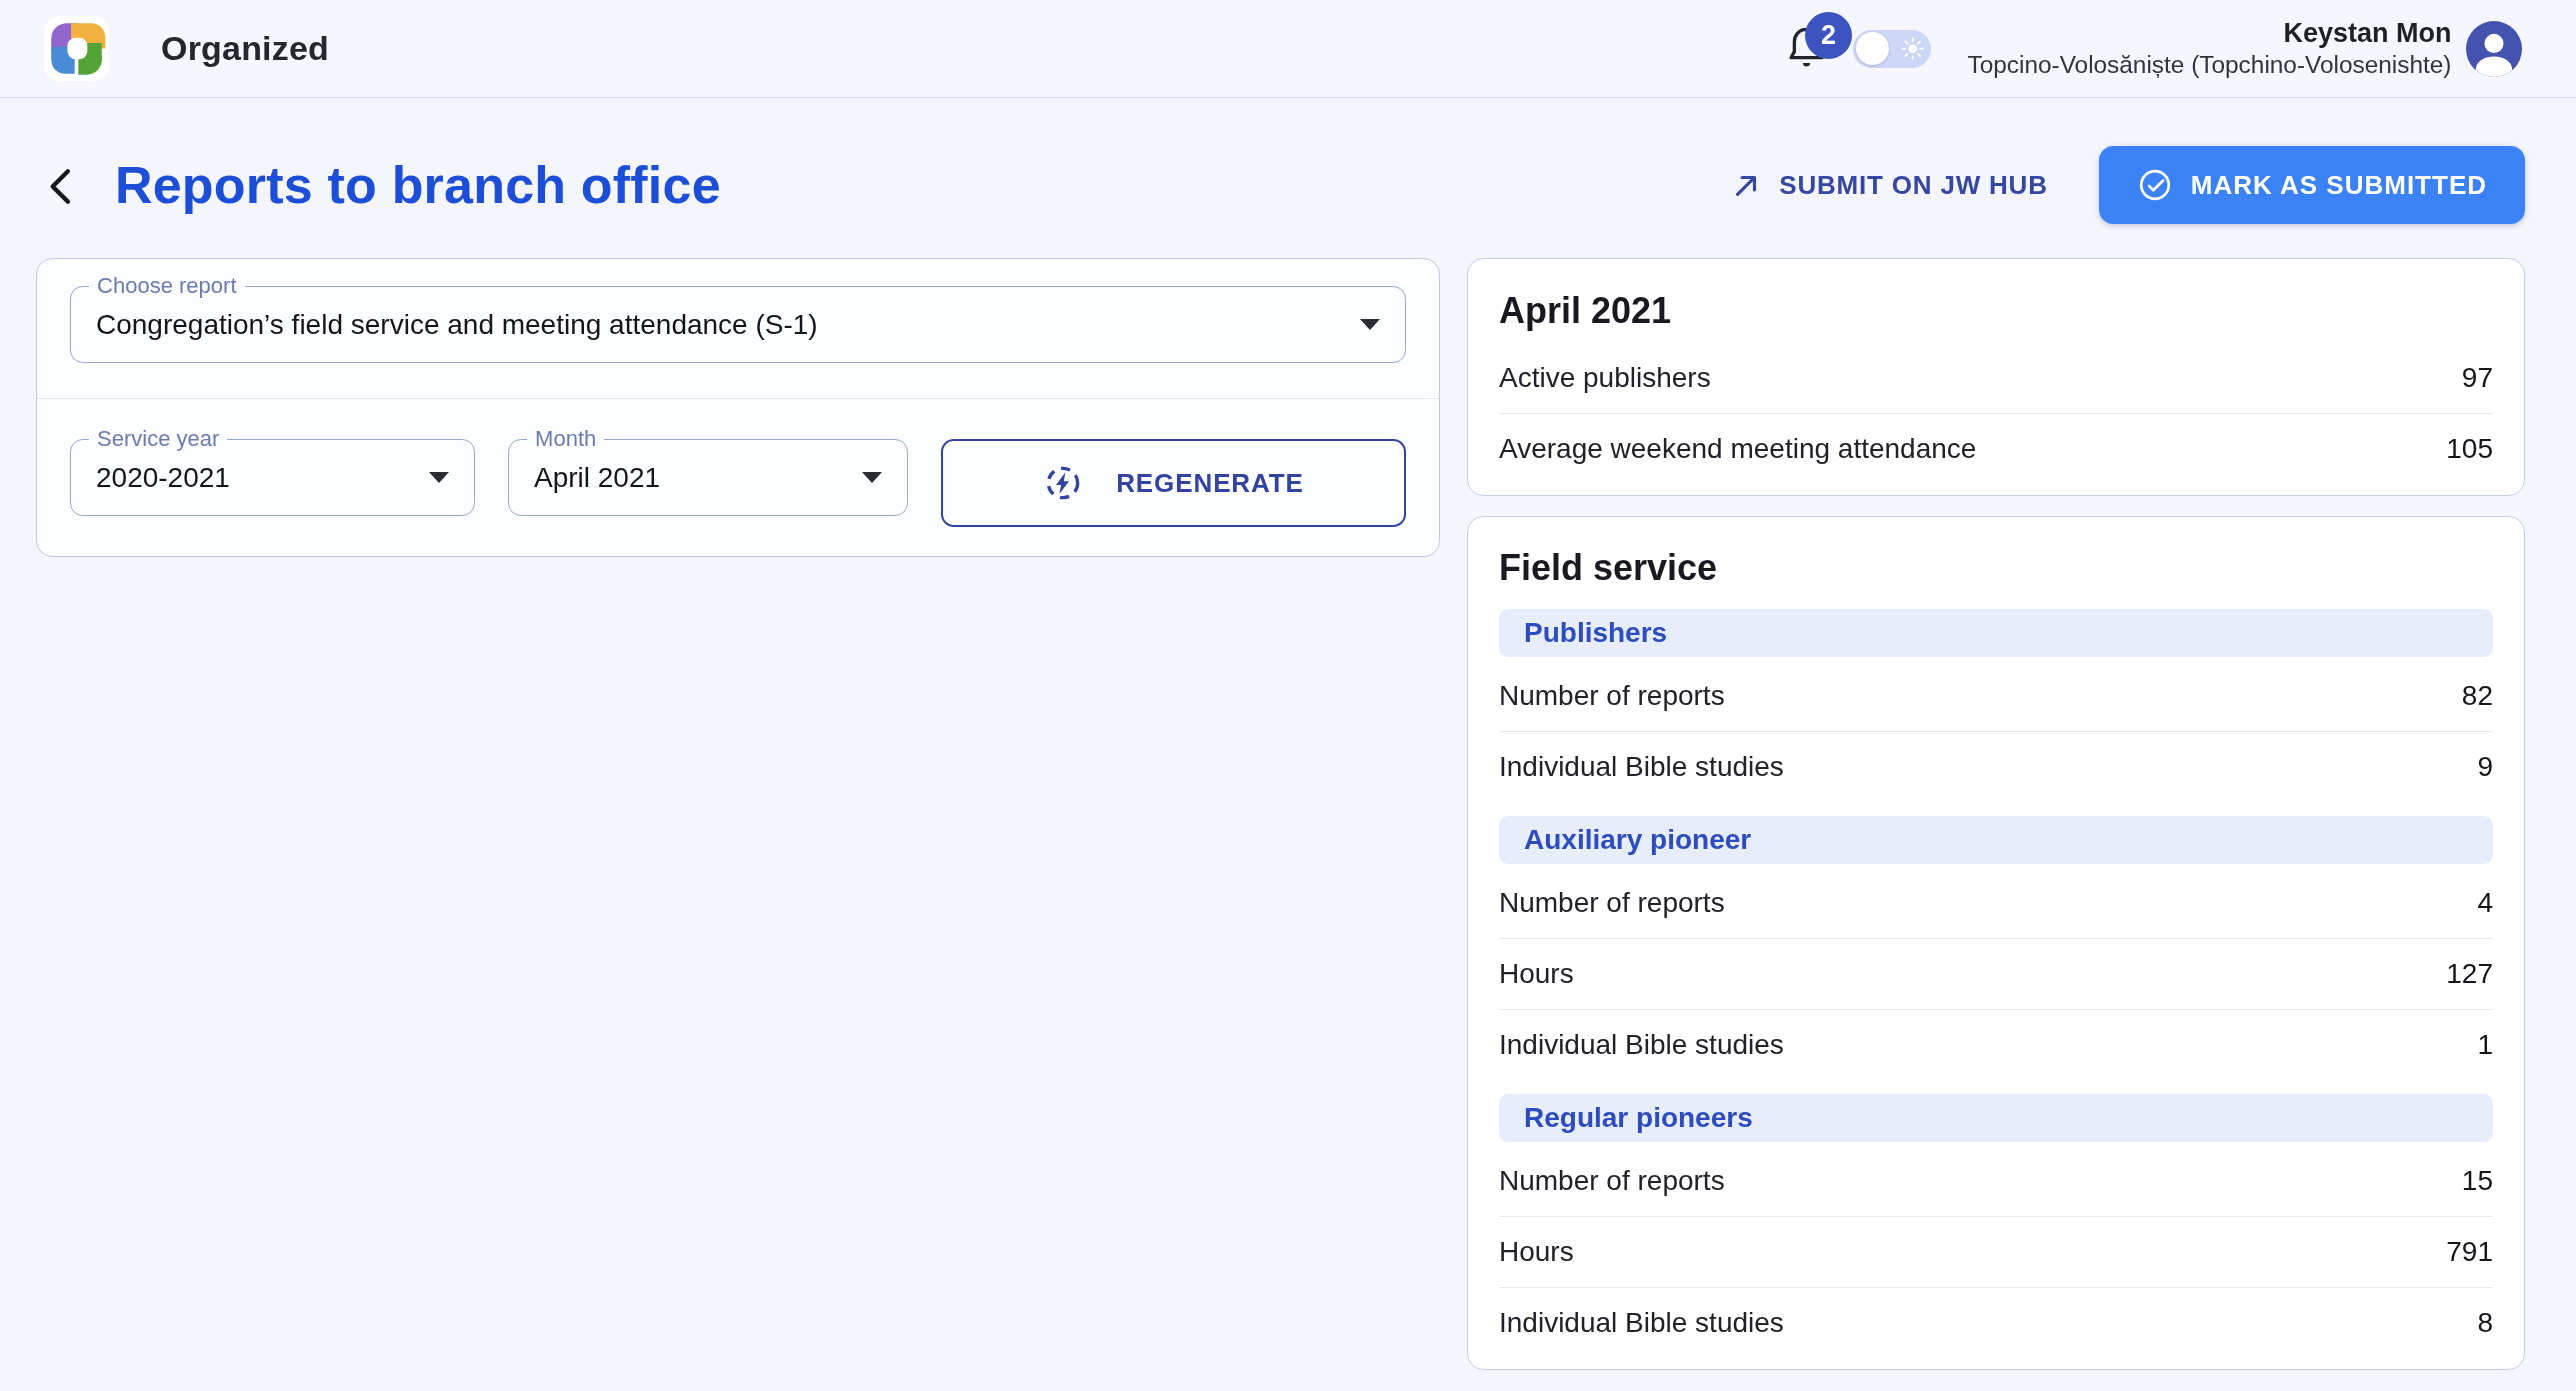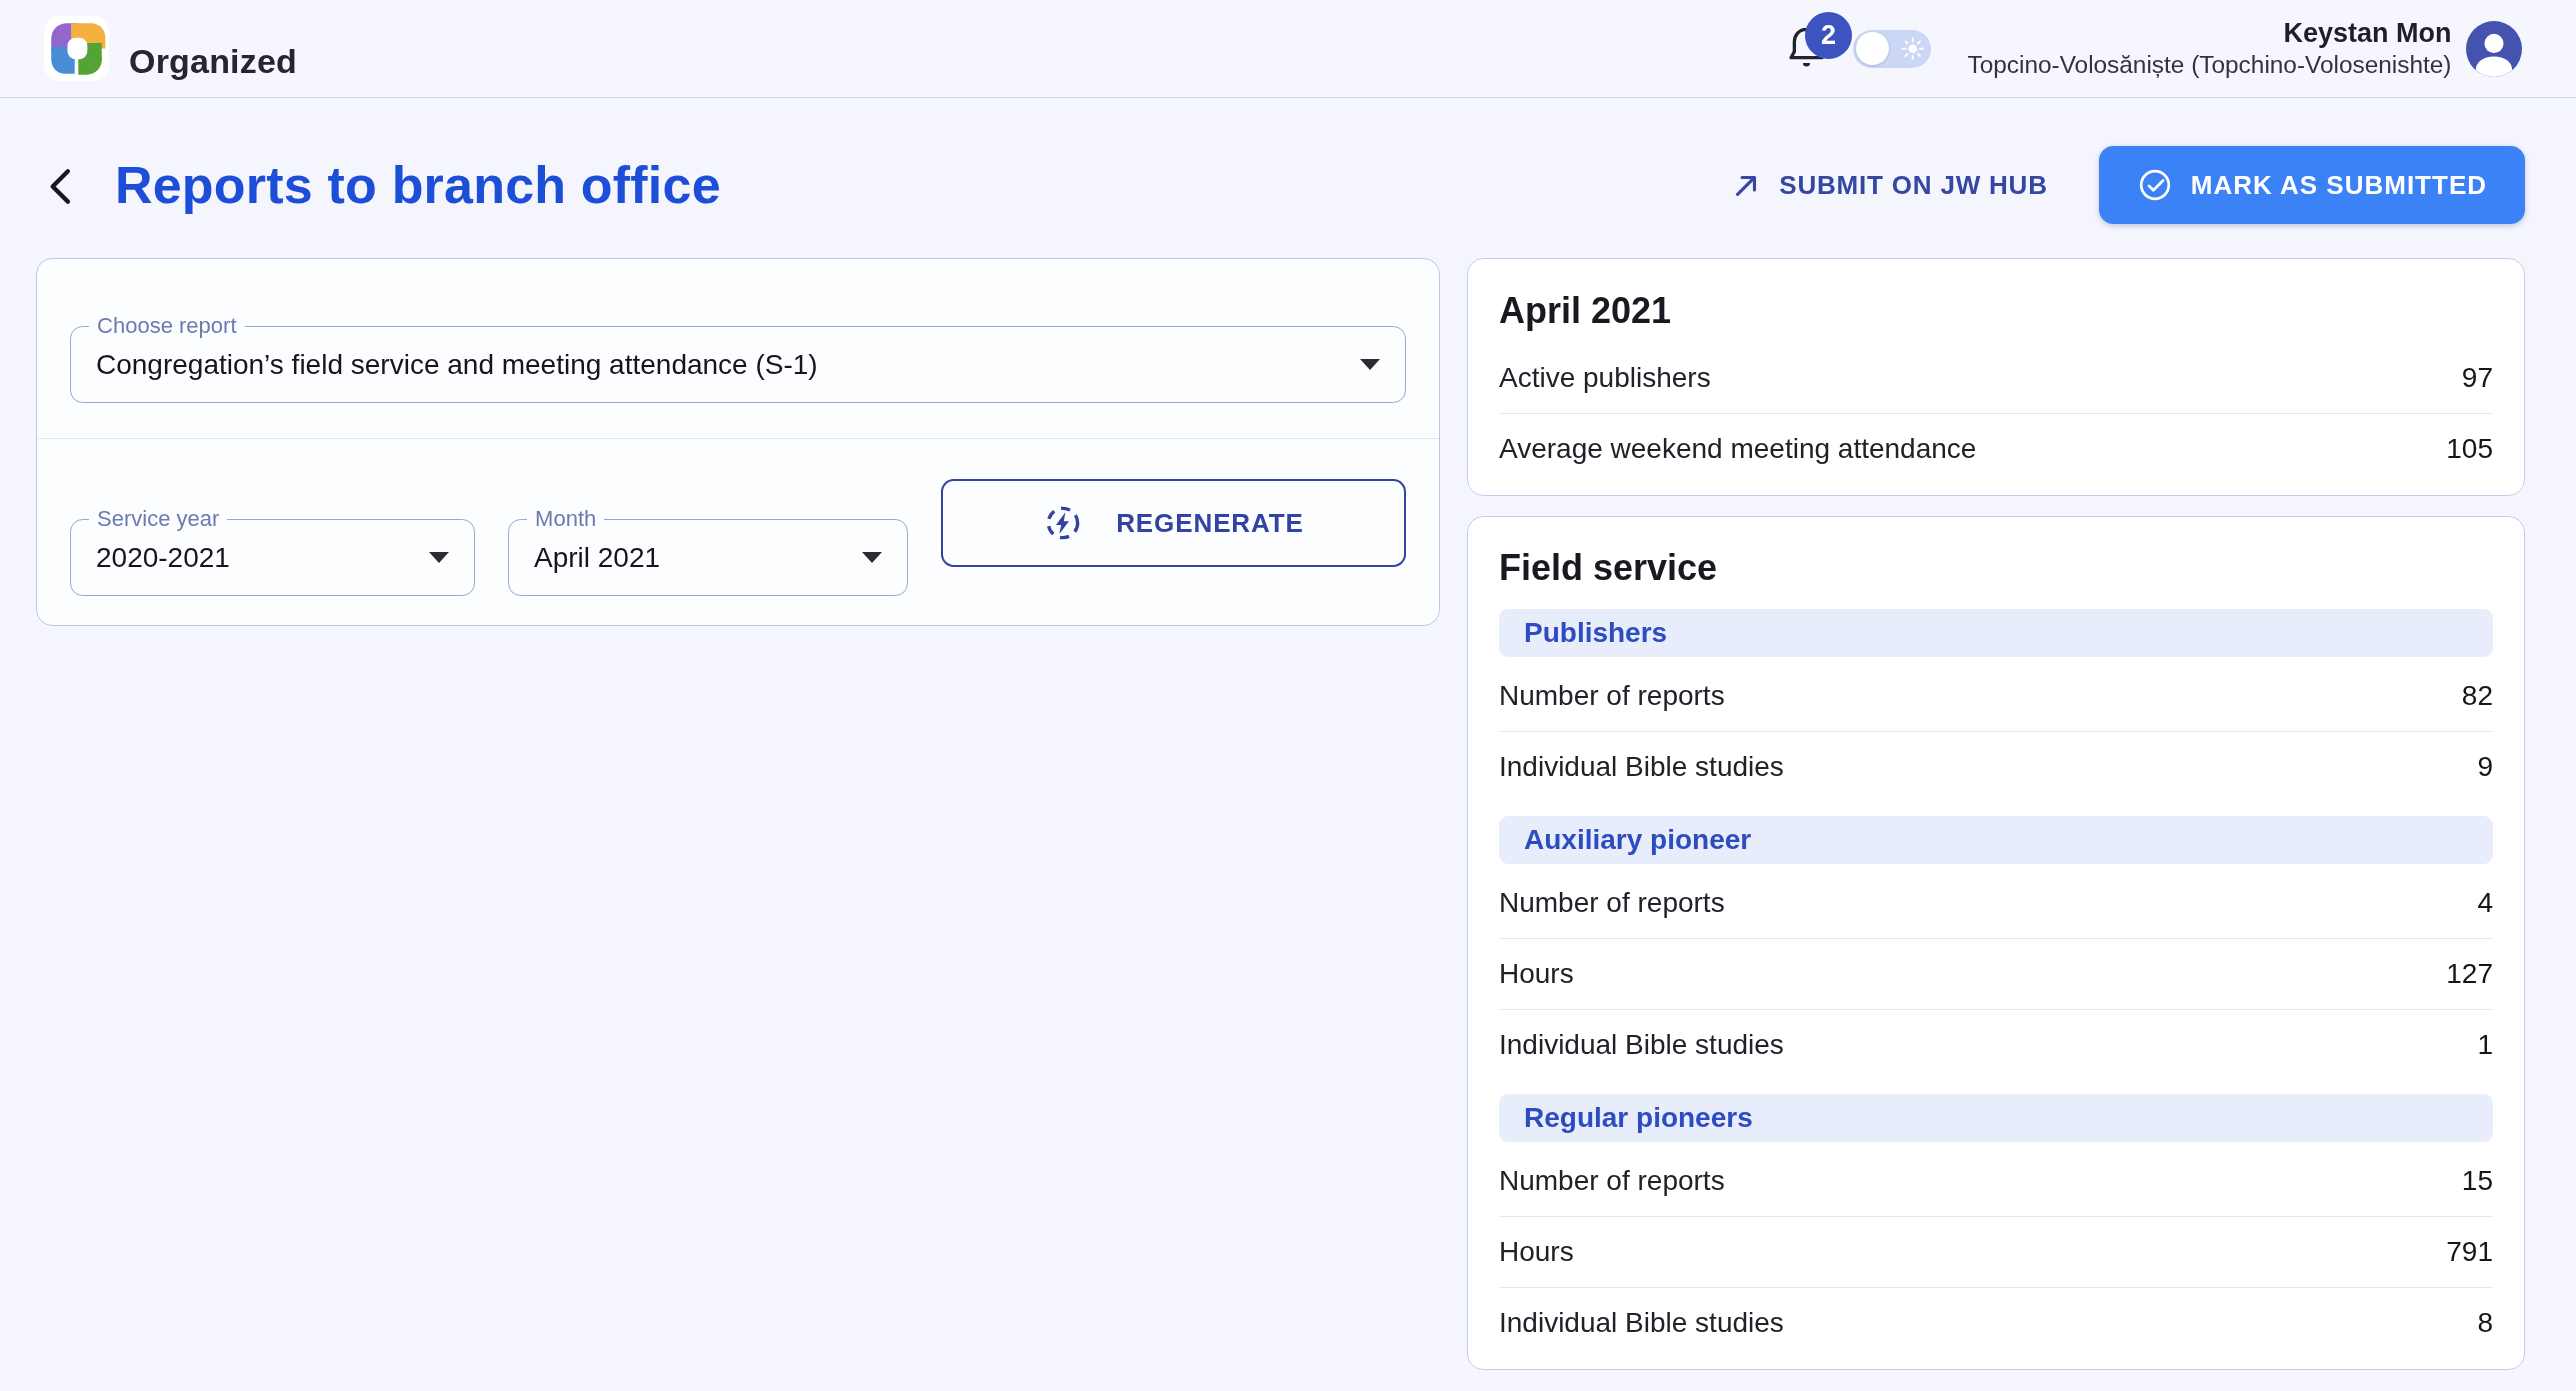--- a/index.html
+++ b/index.html
@@ -8,21 +8,21 @@
     background:#f4f5fd;
     font-family:"Liberation Sans", sans-serif;
     color:#1c1c24;
     -webkit-font-smoothing:antialiased;
   }
   
   .app-header{
     height:98px; display:flex; align-items:center; justify-content:space-between;
     padding:0 54px 0 44px; border-bottom:1.8px solid #ccd6f4; background:#f5f6fe;
   }
-  .h-left{ display:flex; align-items:flex-end; gap:20px; }
+  .h-left{ display:flex; align-items:center; gap:52px; }
   .logo{ width:65px; height:65px; border-radius:16.3px; overflow:hidden; background:#fff; }
   .app-name{ font-size:34px; font-weight:700; color:#26262e; letter-spacing:0.2px; }
   .h-right{ display:flex; align-items:center; }
   .bell-wrap{ position:relative; width:47px; height:51px; cursor:pointer; margin-right:23.5px; }
   .badge{
     position:absolute; top:-11px; right:-22px; width:47px; height:47px; border-radius:50%;
     background:#3c53c0; color:#fff; font-size:27px; font-weight:700;
     display:flex; align-items:center; justify-content:center;
   }
   .toggle{
@@ -59,21 +59,21 @@
     box-shadow:0 1.8px 5.4px rgba(50,60,140,.25);
   }
   
   .content{ display:flex; align-items:flex-start; padding:0 51px 0 36px; gap:27px; }
   .form-card{
     width:1404px; flex:none; background:#fcfdff; border:1.8px solid #bcc7e8; border-radius:16.3px;
     padding:27px 33px 29px;
   }
   .field{
     position:relative; border:1.8px solid #98a6d4; border-radius:12.7px; height:77px;
-    display:flex; align-items:center; padding:0 25px; cursor:pointer; background:transparent;margin-top:40px;
+    display:flex; align-items:center; padding:0 25px; cursor:pointer; background:transparent;
   }
   .f-label{
     position:absolute; top:-14.5px; left:18px; background:#fcfdff; padding:0 8.1px;
     font-size:22px; color:#6b7bb0; white-space:nowrap;
   }
   .f-value{ font-size:28px; color:#15151d; white-space:nowrap; overflow:hidden; }
   .caret{
     margin-left:auto; width:0; height:0; flex:none;
     border-left:10px solid transparent; border-right:10px solid transparent;
     border-top:11.8px solid #2b2b33;

